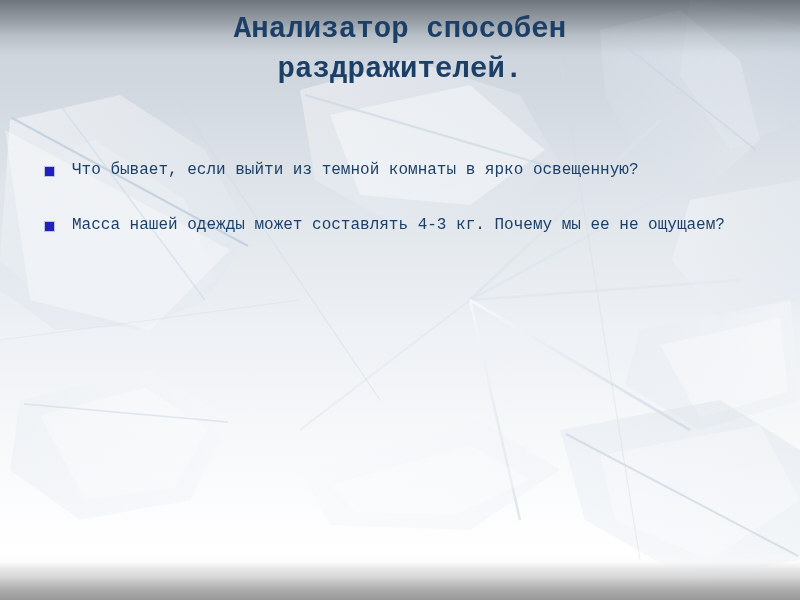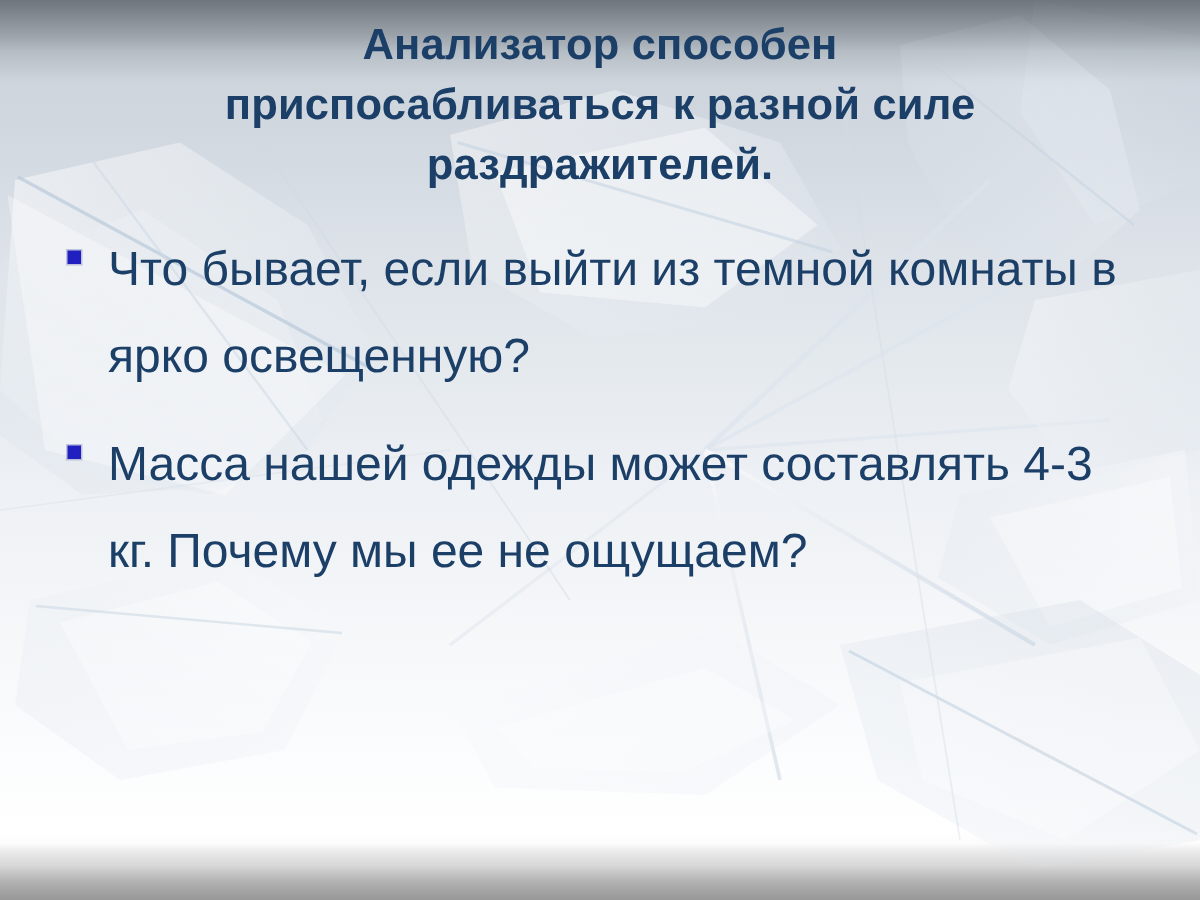--- a/index.html
+++ b/index.html
@@ -7,21 +7,21 @@
     margin: 0;
     padding: 0;
     background: #ffffff;
   }
 
   #slide {
     position: relative;
     width: 800px;
     height: 600px;
     overflow: hidden;
-    font-family: Liberation Sans, sans-serif;
+    font-family: Liberation Mono, monospace;
     background: #e7ecf1;
   }
 
   
 
   .bg-base {
     position: absolute;
     inset: 0;
     background: linear-gradient(to bottom,
         #7e858c 0px,
@@ -106,22 +106,22 @@
     width: 716px;
     margin: 0;
     padding: 0;
     list-style: none;
   }
 
   .bullet-item {
     position: relative;
     padding-left: 38px;
     margin-bottom: 14px;
-    font-size: 32px;
-    line-height: 58px;
+    font-size: 16px;
+    line-height: 41px;
     color: #1c3f68;
   }
 
   .bullet-marker {
     position: absolute;
     left: 11px;
     top: 17px;
     width: 9px;
     height: 9px;
     background: #2020c0;
@@ -200,21 +200,20 @@
     </svg>
   </div>
 
   <div class="bg-vignette"></div>
   <div class="bg-bottom-band"></div>
 
   <div class="content">
 
     <div class="title">
       <span class="title-line">Анализатор способен</span>
-      <span class="title-line">приспосабливаться к разной силе</span>
       <span class="title-line">раздражителей.</span>
     </div>
 
     <ul class="body-list">
       <li class="bullet-item">
         <span class="bullet-marker"></span>
         <span class="bullet-text">Что бывает, если выйти из темной комнаты в ярко освещенную?</span>
       </li>
       <li class="bullet-item">
         <span class="bullet-marker"></span>

